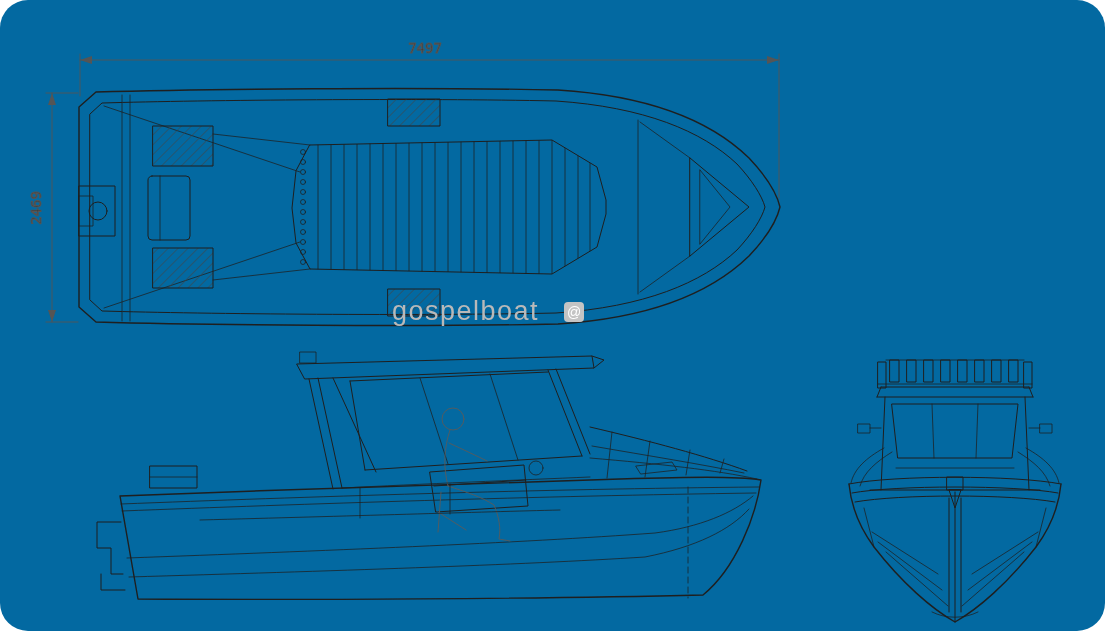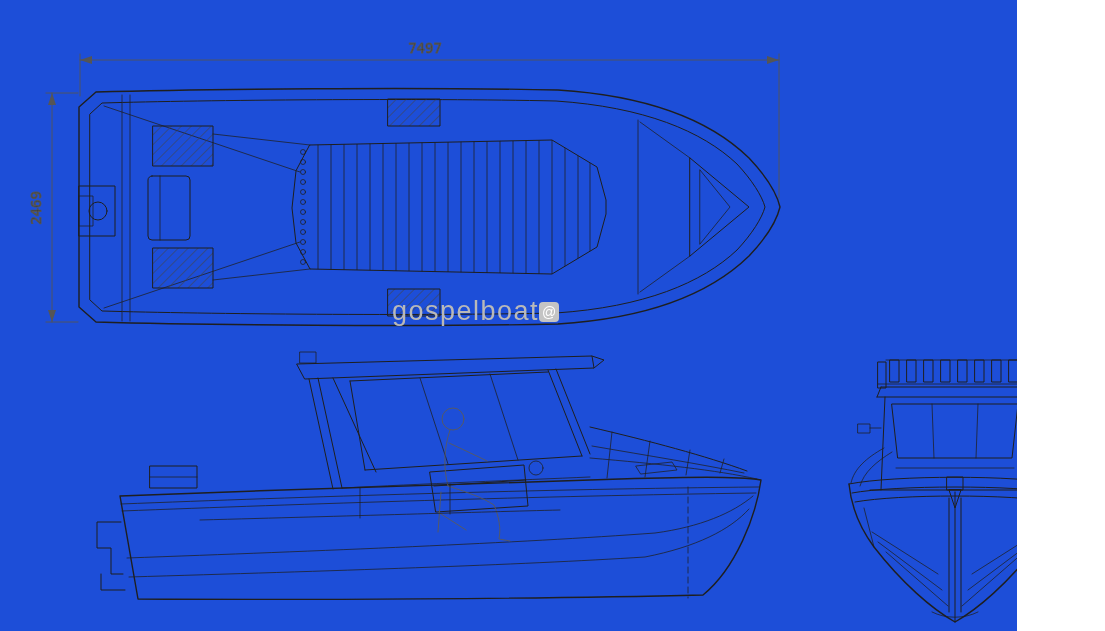--- a/index.html
+++ b/index.html
@@ -1,28 +1,28 @@
 <!DOCTYPE html>
 <html><head>
 <meta charset="utf-8">
 <style>
   html,body{margin:0;padding:0;background:#ffffff;}
-  .canvas{position:relative;width:1017px;height:631px;background:#1d4ed8;overflow:hidden;
-          font-family:"Liberation Sans",sans-serif;}
+  .canvas{position:relative;width:1105px;height:631px;background:#0369a1;overflow:hidden;
+          font-family:"Liberation Sans",sans-serif;border-radius:28px;}
   svg{display:block;}
   .ln{fill:none;stroke:#1f1f1f;stroke-width:1;stroke-linejoin:round;stroke-linecap:round;}
   .thin{stroke-width:0.75;}
   .thick{stroke-width:1.4;}
   .hatched{fill:url(#hatch);}
   .dim{stroke:#555;stroke-width:0.9;fill:none;}
   .arrow{fill:#555;stroke:none;}
   .dim-label{font-family:"DejaVu Sans Mono","Liberation Mono",monospace;font-size:14px;fill:#3a3a3a;}
   .dashed{stroke-dasharray:6 4;}
   .figure{stroke:#5a5a5a;stroke-width:0.9;fill:none;}
-  .watermark{position:absolute;left:392px;top:296px;display:flex;align-items:center;gap:0;
+  .watermark{position:absolute;left:392px;top:296px;display:flex;align-items:center;gap:25px;
              color:#b9b9b9;font-size:27px;letter-spacing:1.5px;white-space:nowrap;}
   .wm-icon{width:20px;height:20px;background:#c4c4c4;color:#ffffff;border-radius:4px;
            display:flex;align-items:center;justify-content:center;font-size:14px;letter-spacing:0;flex:0 0 auto;}
 </style>
 </head>
 <body>
 
 <div class="canvas">
   <svg width="1105" height="631" viewBox="0 0 1105 631" xmlns="http://www.w3.org/2000/svg">
     <defs>

